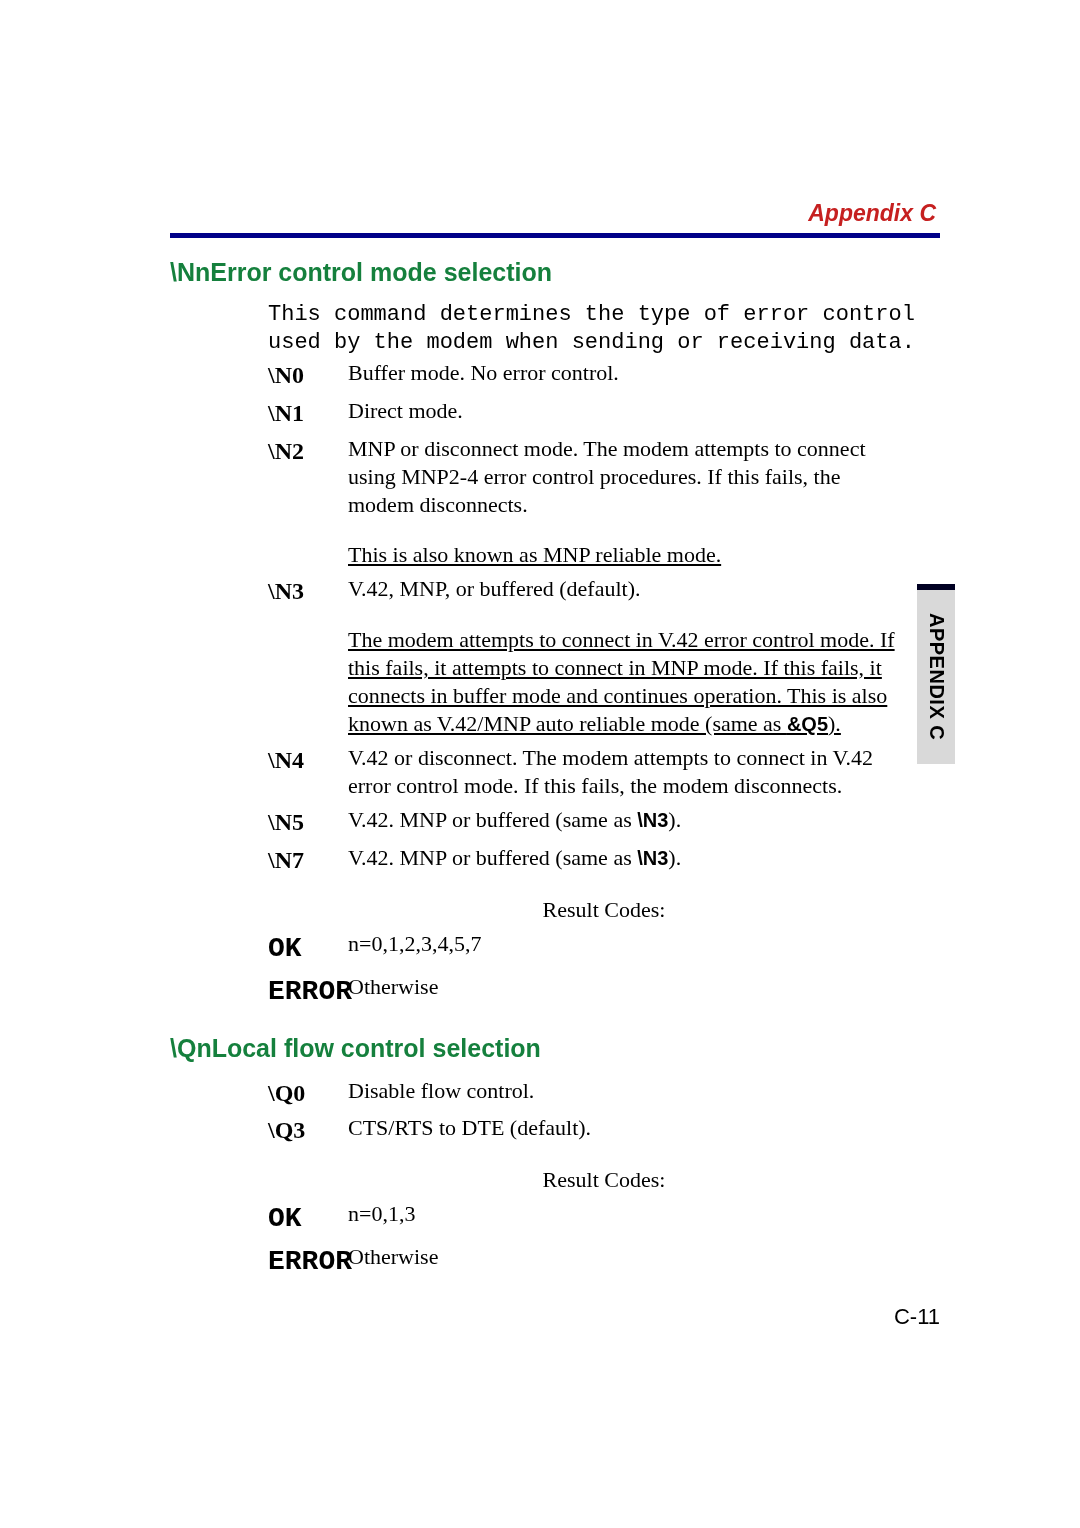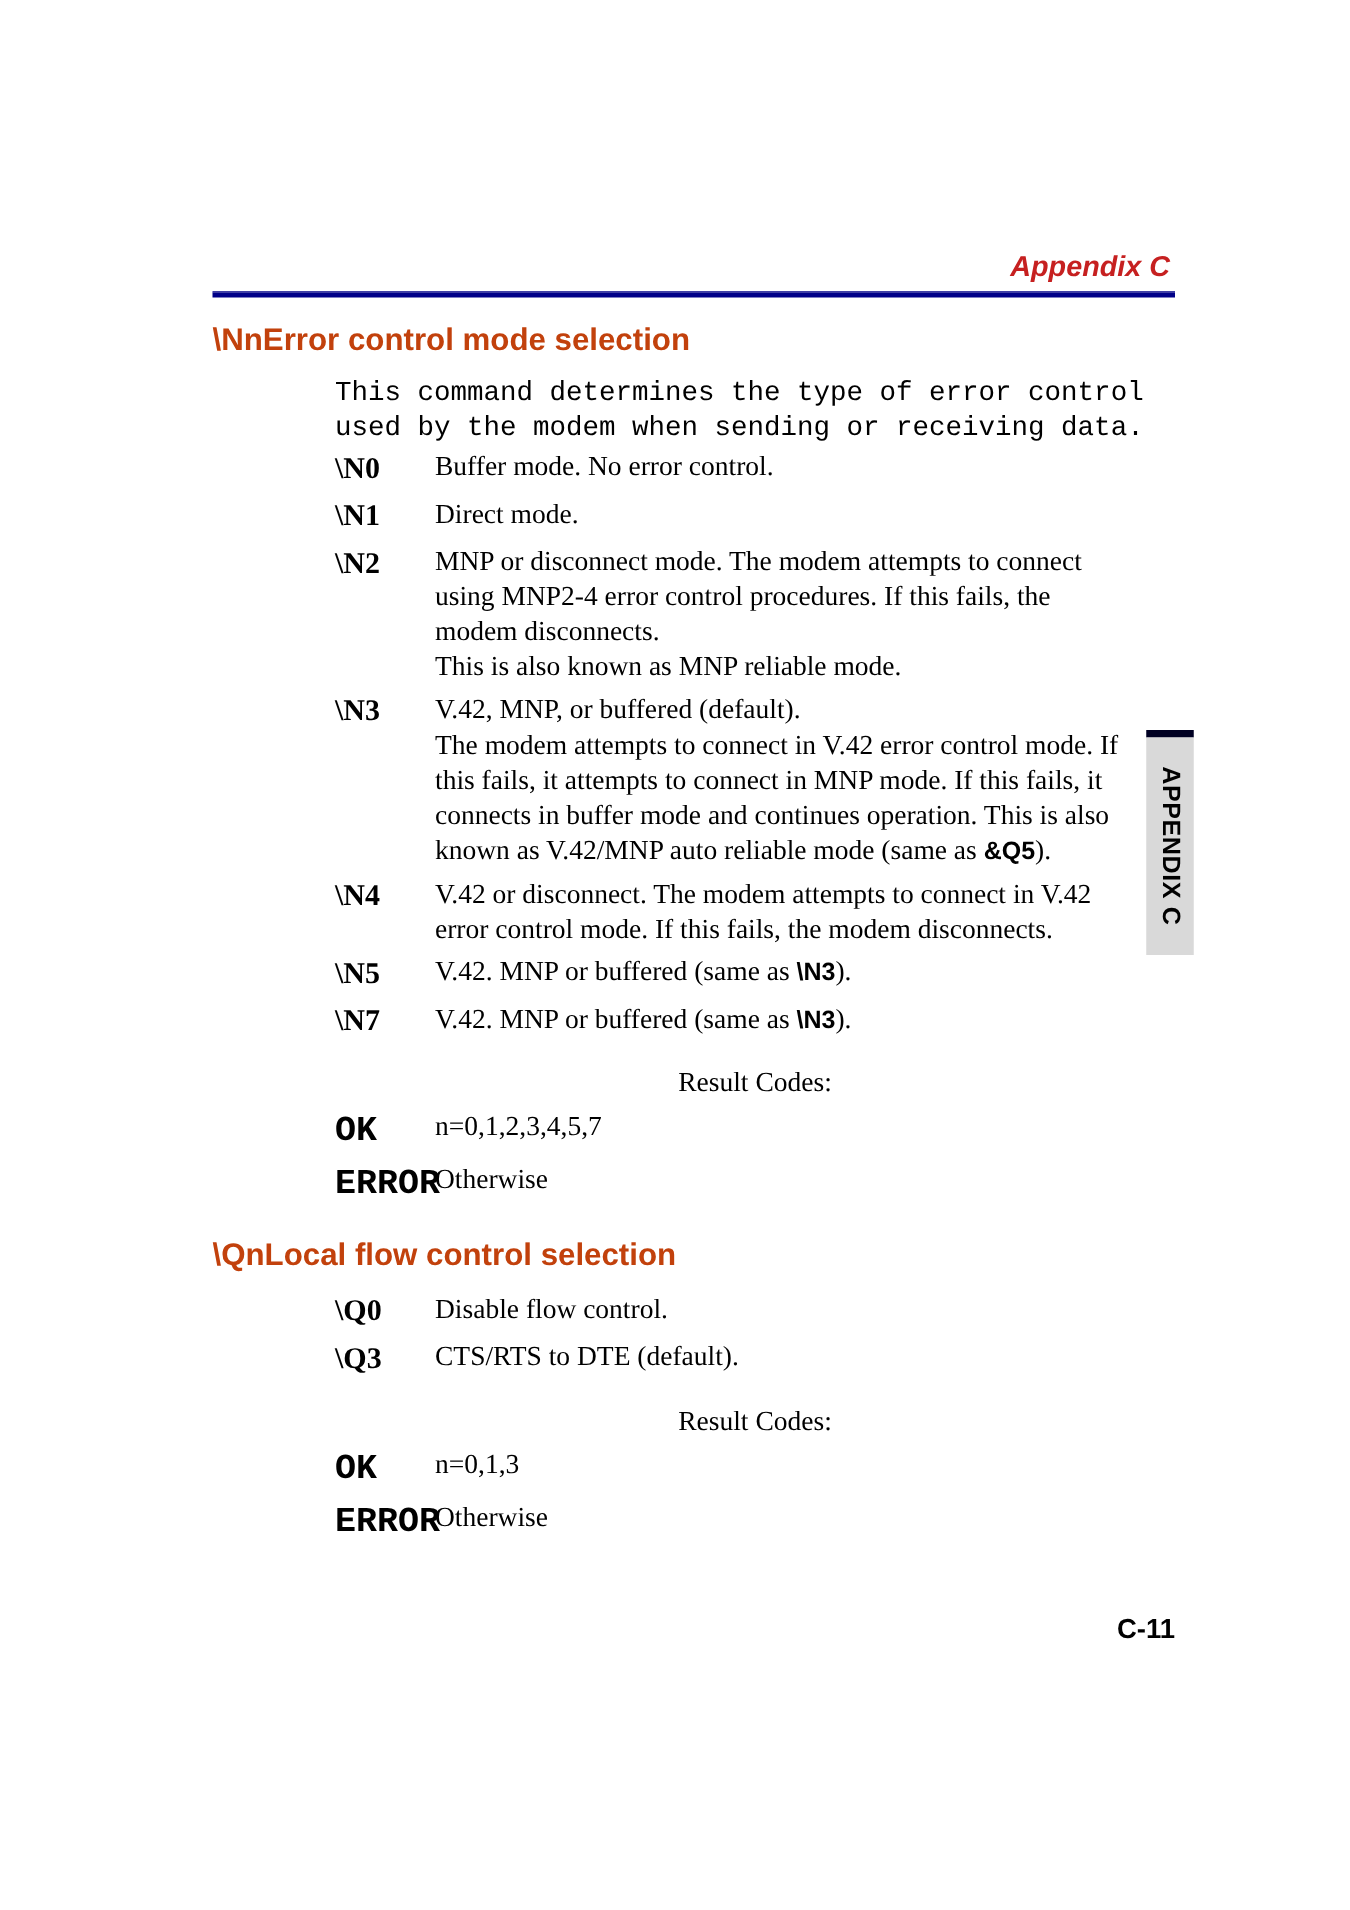--- a/index.html
+++ b/index.html
@@ -27,21 +27,21 @@
     padding-bottom: 6px;
   }
   .header-rule {
     border-bottom: 4px solid #000088;
     border-top: 1px solid #000088;
     height: 2px;
   }
   .section-title {
     font-family: Arial, Helvetica, sans-serif;
     font-weight: bold;
-    color: #c2410c;
+    color: #15803d;
     font-size: 25px;
     margin-top: 24px;
     margin-bottom: 14px;
   }
   .section1-title { margin-top: 20px; }
   .body-indent {
     margin-left: 98px;
     font-size: 22px;
     line-height: 1.28;
   }
@@ -69,21 +69,21 @@
     width: 80px;
     flex-shrink: 0;
     padding-top: 1px;
   }
   .row .desc {
     flex: 1;
     font-size: 22px;
     line-height: 1.28;
     max-width: 550px;
   }
-  .row .desc .para2 { margin-top: 0; }
+  .row .desc .para2 { margin-top: 22px; text-decoration: underline; }
   .inline-bold-sans {
     font-family: Arial, Helvetica, sans-serif;
     font-weight: bold;
     font-size: 20px;
     text-align: center;
   }
   .resultcodes {
     font-size: 22px;
     margin: 20px 0 6px 0;
     text-align: center;
@@ -110,23 +110,23 @@
     font-family: Arial, Helvetica, sans-serif;
     font-weight: bold;
     font-size: 20px;
     writing-mode: vertical-rl;
     text-orientation: mixed;
     letter-spacing: 0.5px;
   }
   .page-number {
     position: absolute;
     right: 140px;
-    bottom: 212px;
-    font-family: Arial, Helvetica, sans-serif;
-    font-weight: bold;
+    bottom: 198px;
+    font-family: Arial, Helvetica, sans-serif;
+    font-weight: normal;
     font-size: 22px;
   }
 </style>
 </head>
 <body>
 
 <div class="header-region">
   <div class="header-title">Appendix C</div>
   <div class="header-rule"></div>
 </div>

